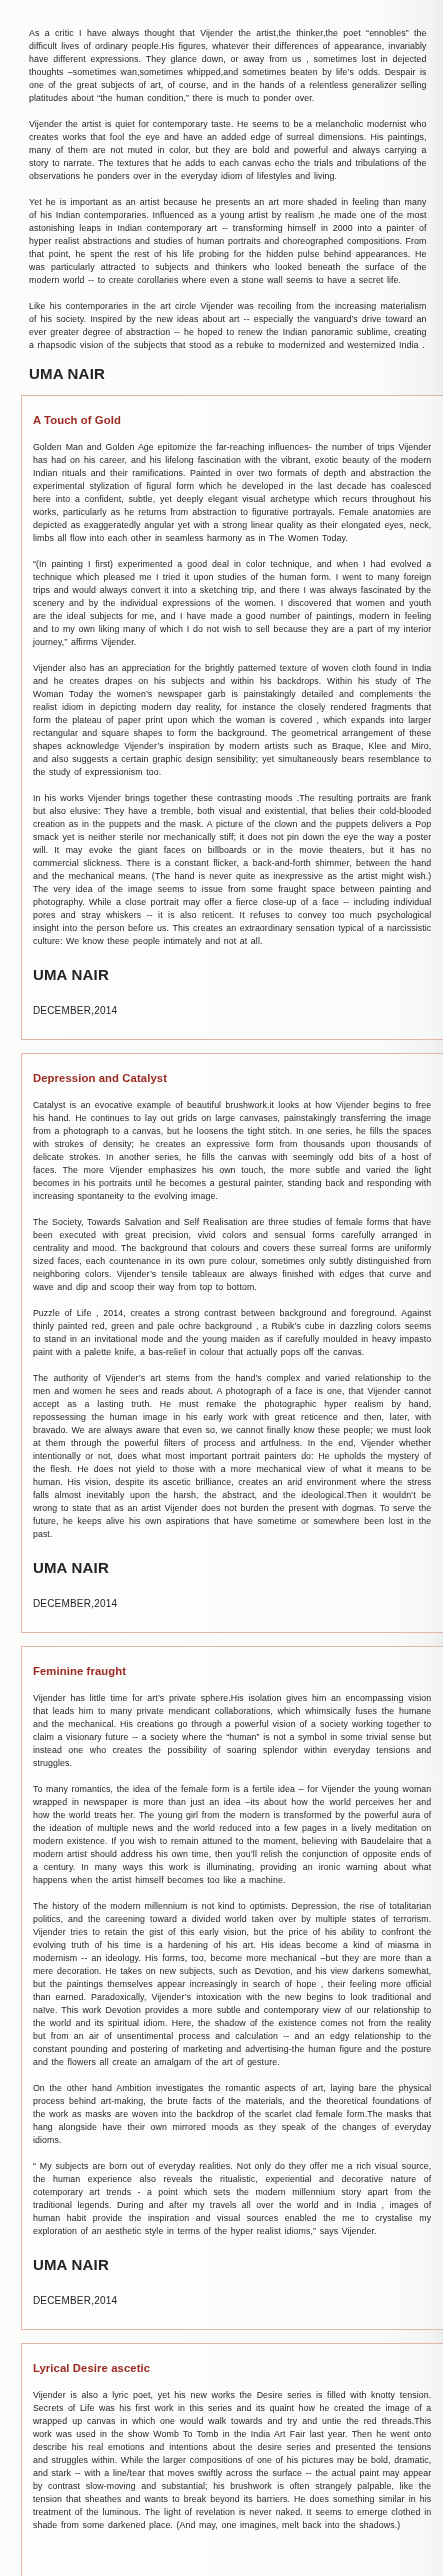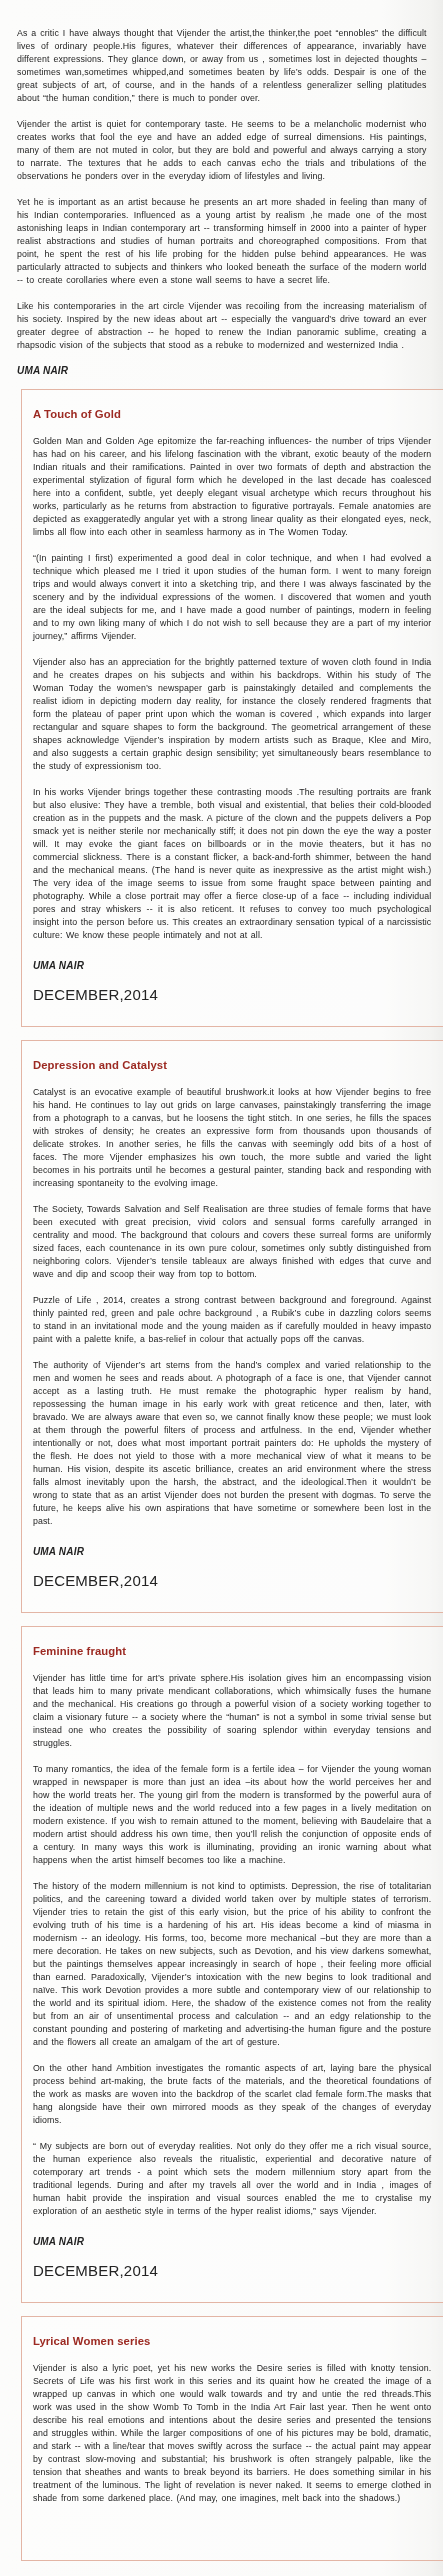--- a/index.html
+++ b/index.html
@@ -13,32 +13,31 @@
     color: #232323;
   }
   .page p {
     font-size: 8.8px;
     line-height: 13px;
     text-align: justify;
     word-spacing: 1px;
     letter-spacing: 0.1px;
     margin: 0 0 13px 0;
   }
-  .intro { padding: 27px 17.5px 0 17px; }
+  .intro { padding: 27px 17.5px 0 17px; margin-left: 12px; }
   .byline {
     font-weight: bold;
+    font-size: 15px;
+    letter-spacing: 0.2px;
+    margin-top: 2.1px;
+  }
+  .dateline {
     font-size: 10px;
     letter-spacing: 0.2px;
-    margin-top: 2.1px;
-    font-style: italic;
-  }
-  .dateline {
-    font-size: 15px;
-    letter-spacing: 0.2px;
-    margin-top: 15px;
+    margin-top: 22px;
   }
   .box {
     box-sizing: border-box;
     margin: 13.4px 0 12.4px 20.6px;
     width: 423px;
     border: 0.5px solid #e3b5a5;
     padding: 17.5px 11.3px 23px 11.3px;
     background: rgba(255,255,255,0.35);
   }
   .box.last { padding-bottom: 42px; }
@@ -89,19 +88,19 @@
     <p>Vijender has little time for art’s private sphere.His isolation gives him an  encompassing vision that leads him to many private mendicant collaborations, which whimsically fuses the humane and the mechanical. His creations go through  a powerful vision of a society working together to claim a visionary future -- a society where the “human” is not a symbol  in some trivial sense but instead one who creates the possibility of soaring splendor within everyday tensions and struggles.</p>
     <p>To many romantics, the idea of the female form  is a fertile idea – for Vijender the young  woman wrapped in newspaper  is more  than just  an  idea –its  about  how  the  world  perceives  her  and how  the  world  treats  her. The  young  girl  from  the  modern  is transformed  by  the  powerful  aura of  the  ideation  of  multiple  news  and  the  world  reduced  into  a  few  pages   in  a  lively  meditation on  modern  existence.  If  you  wish  to  remain  attuned  to  the  moment,  believing  with  Baudelaire that a modern artist should address his own time, then you’ll relish the conjunction of  opposite ends of a century. In many ways this work is illuminating, providing an ironic warning about what happens when the artist himself becomes too like a machine.</p>
     <p>The history of the modern millennium  is not kind to optimists. Depression, the rise of totalitarian politics,  and  the  careening  toward  a  divided   world  taken  over  by  multiple  states  of  terrorism. Vijender  tries  to  retain  the  gist  of   this  early  vision,  but  the  price  of  his  ability   to  confront  the evolving  truth  of  his  time  is  a  hardening  of  his  art.  His  ideas  become  a  kind  of  miasma  in modernism -- an ideology. His forms, too, become more mechanical –but they are more than  a mere decoration. He takes on new subjects, such as Devotion, and his view darkens somewhat, but the paintings themselves appear increasingly in search of hope , their feeling more official than earned. Paradoxically, Vijender’s intoxication with the new begins to look traditional  and naïve. This work Devotion  provides  a more subtle and contemporary view of our relationship to the world and its spiritual idiom. Here, the shadow of the existence comes not from the reality  but from an air of unsentimental process and calculation -- and an edgy relationship to the constant pounding and postering  of  marketing and advertising-the human figure and the posture and the flowers all create an amalgam of the art of gesture.</p>
     <p>On the other hand Ambition   investigates the romantic aspects of art, laying bare the physical process behind art-making, the brute facts of the materials, and the theoretical foundations of the work as masks are woven into the backdrop of the scarlet clad female form.The masks that hang alongside have their own mirrored moods as they speak of the changes of everyday idioms.</p>
     <p>“ My subjects are born out of everyday realities. Not only do they  offer  me  a rich visual source, the human  experience also reveals  the ritualistic, experiential and decorative nature of  cotemporary art trends - a point which sets the modern millennium  story apart from the traditional  legends. During and after my travels all over the world and in India , images of  human habit  provide the inspiration and visual sources enabled the me  to crystalise my  exploration of an aesthetic style in terms of the hyper realist idioms,” says Vijender.</p>
     <div class="byline">UMA NAIR</div>
     <div class="dateline">DECEMBER,2014</div>
   </section>
 
   <section class="box last">
-    <h2>Lyrical Women series</h2>
+    <h2>Lyrical Desire ascetic</h2>
     <p>Vijender  is also a lyric poet, yet his new works the Desire series  is filled with knotty tension. Secrets of Life was his first work in this series and its quaint how he created the image of a wrapped up canvas in which one would walk towards and try and untie the red threads.This work was used in the show Womb To Tomb in the India Art Fair last year. Then he went onto describe his real emotions and intentions about the desire series and presented the tensions and struggles within. While the larger compositions of one of his pictures may be bold, dramatic, and stark -- with a line/tear  that moves swiftly across the surface -- the actual paint may appear by contrast slow-moving and substantial; his brushwork is often strangely palpable, like the tension that sheathes and wants to break beyond its barriers. He does something similar in his treatment of the luminous. The light of revelation is never naked. It seems to emerge clothed in shade from some darkened place. (And may, one imagines, melt back into the shadows.)</p>
 
   </section>
 
 </div>
 
 
 </body></html>

